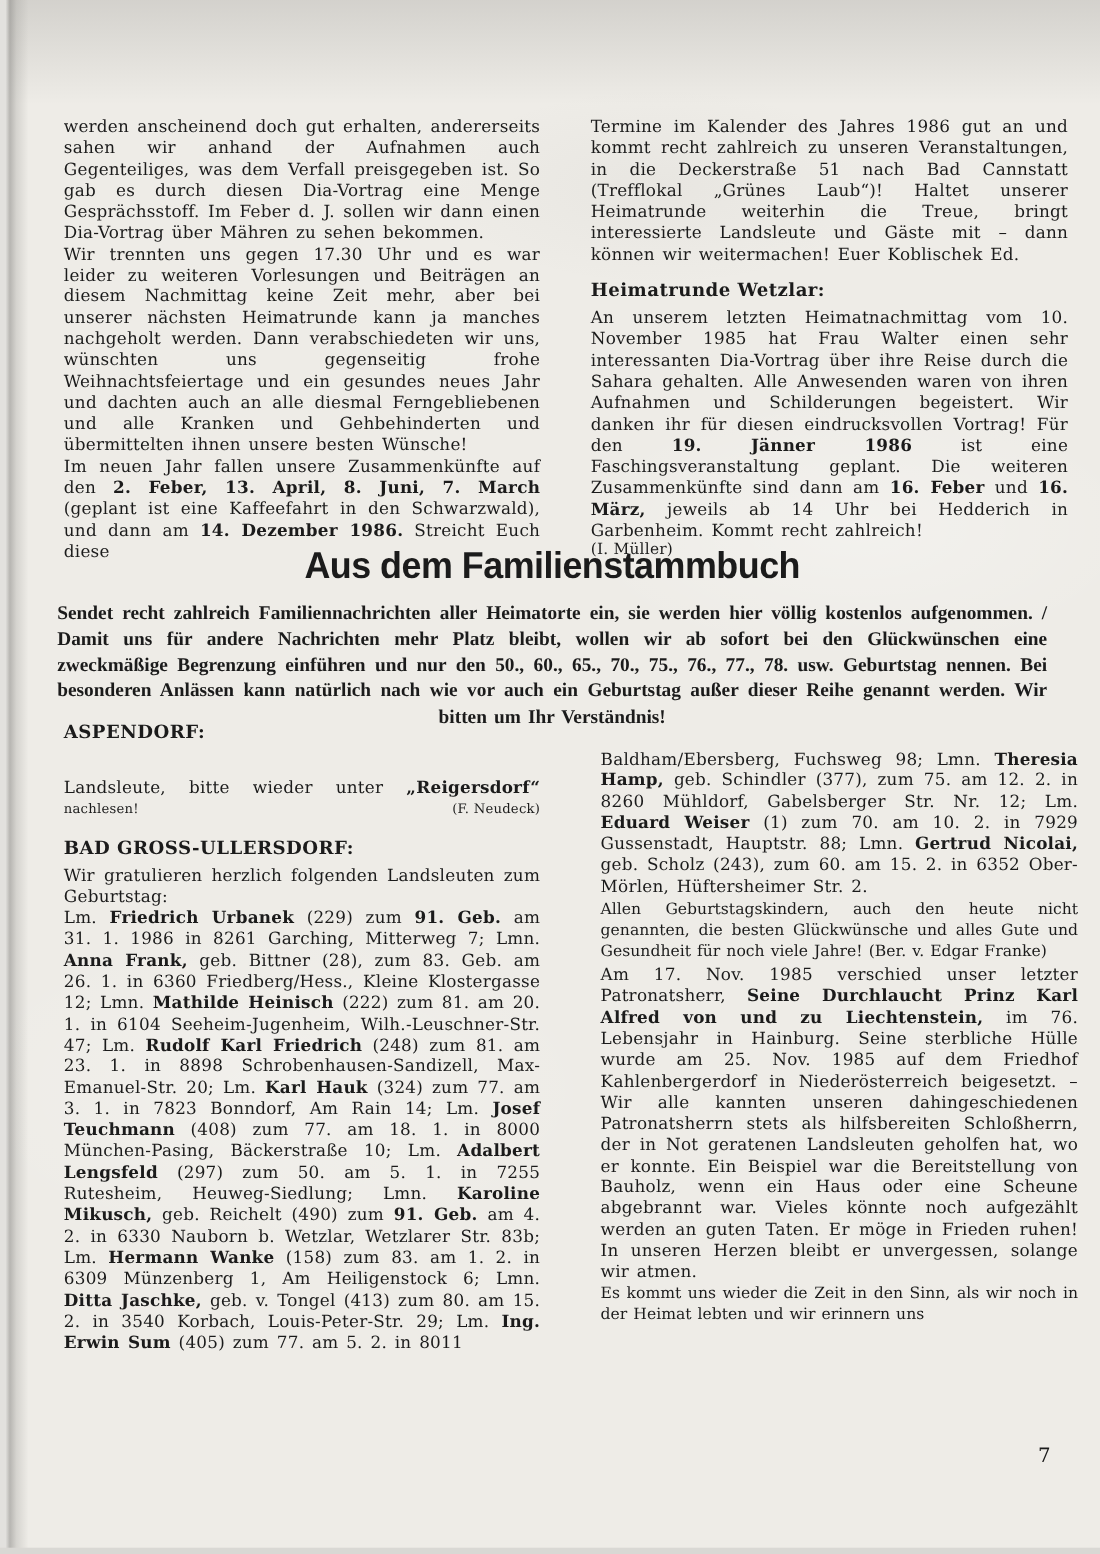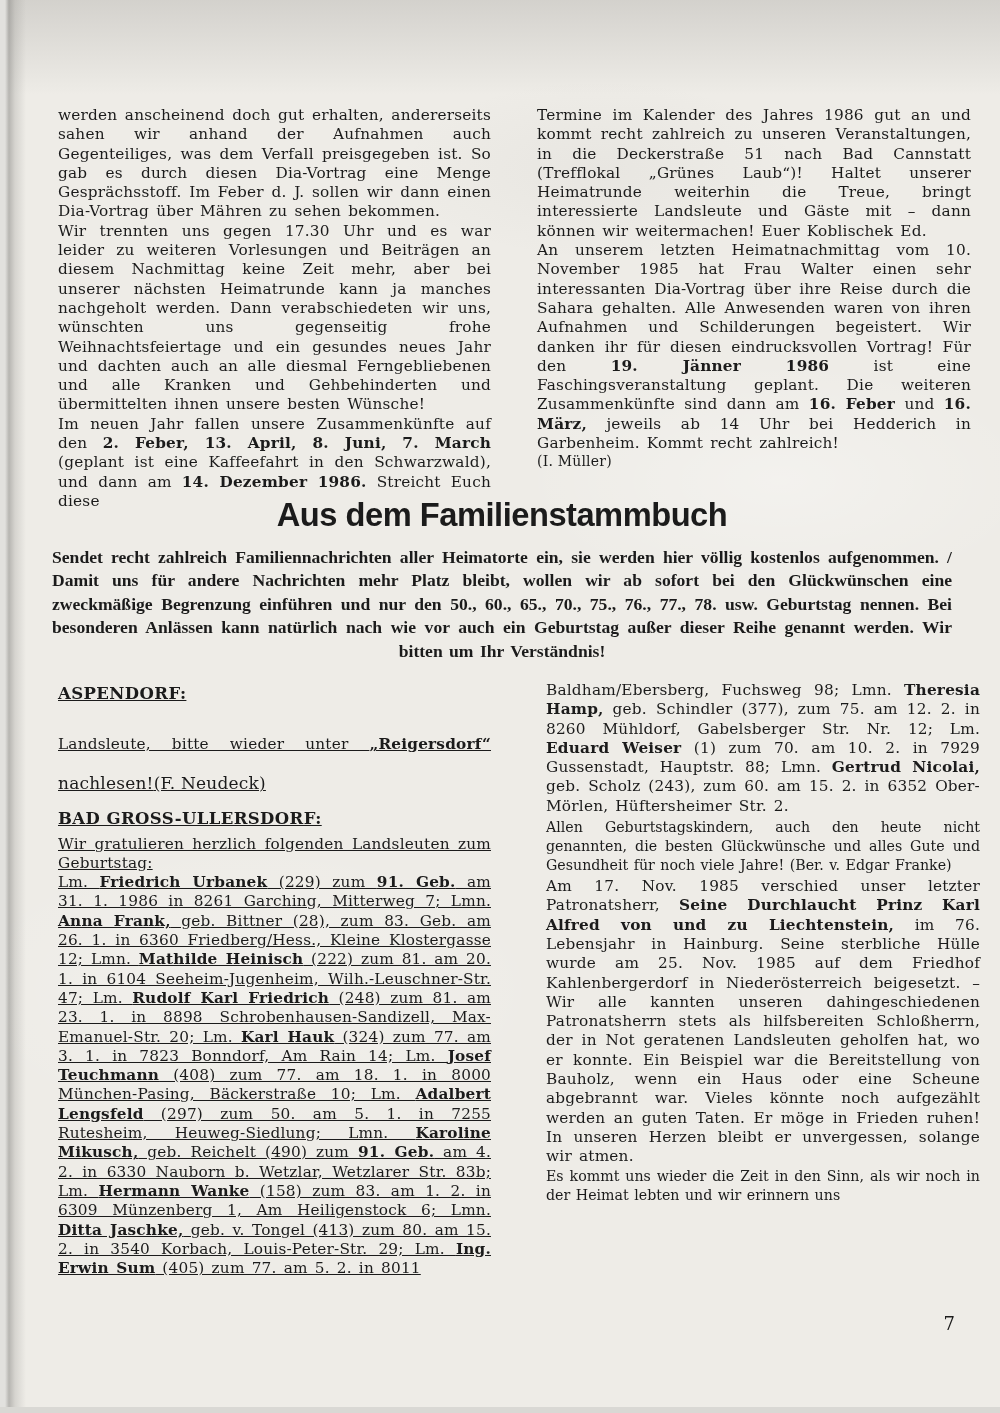--- a/index.html
+++ b/index.html
@@ -19,21 +19,21 @@
   .stain{position:absolute;inset:0;pointer-events:none;
     background:
       radial-gradient(260px 120px at 78% 34%, rgba(255,255,255,.30), rgba(255,255,255,0)),
       radial-gradient(300px 150px at 25% 70%, rgba(255,255,255,.22), rgba(255,255,255,0)),
       radial-gradient(200px 90px at 60% 12%, rgba(120,118,114,.05), rgba(120,118,114,0));}
 
   .col{position:absolute;}
   .top-left{left:58px;top:106px;width:433px;}
   .top-right{left:517px;top:106px;width:434px;margin-left:20px;}
   .band{left:52px;top:495px;width:900px;}
-  .bot-left{left:58px;top:684px;width:433px;text-decoration:underline;}
+  .bot-left{left:58px;top:656px;width:433px;}
   .bot-right{left:546px;top:681px;width:434px;}
 
   p{margin:0;}
   .body{
     font-size:15.3px;line-height:19.3px;text-align:justify;
     letter-spacing:.2px;word-spacing:2px;
     hyphens:auto;-webkit-hyphens:auto;
   }
   .b{font-weight:bold;}
   .sec-heading{
@@ -49,21 +49,21 @@
     font-weight:700;font-size:34px;letter-spacing:-.5px;
     transform:scaleX(.96);transform-origin:50% 50%;
   }
   .intro{
     font-family:Liberation Serif, serif;font-weight:700;
     font-size:17.6px;line-height:23.4px;
     text-align:justify;text-align-last:center;word-spacing:2px;
   }
 
   .line-spread{font-size:15.3px;line-height:19.3px;text-align:justify;text-align-last:justify;letter-spacing:.2px;margin-top:32px;}
-  .line-split{display:flex;font-size:17px;line-height:19.3px;letter-spacing:.2px;margin-top:20px;}
+  .line-split{display:flex;justify-content:space-between;font-size:12px;line-height:19.3px;letter-spacing:.2px;}
 
   .small{
     font-size:14.2px;line-height:19px;text-align:justify;
     letter-spacing:0;word-spacing:1px;
   }
   .gap-s{margin-top:2px;}
   .gap-m{margin-top:15px;}
 
   .page-number{
     position:absolute;left:925px;top:1313px;width:30px;
@@ -80,20 +80,21 @@
   <div class="edge edge-bottom"></div>
 
   <section class="col top-left">
     <p class="body"><span>werden anscheinend doch gut erhalten, andererseits sahen wir anhand der Aufnahmen auch Gegenteiliges, was dem Verfall preisgegeben ist. So gab es durch diesen Dia-Vortrag eine Menge Gesprächsstoff. Im Feber d. J. sollen wir dann einen Dia-Vortrag über Mähren zu sehen bekommen.</span></p>
     <p class="body"><span>Wir trennten uns gegen 17.30 Uhr und es war leider zu weiteren Vorlesungen und Beiträgen an diesem Nachmittag keine Zeit mehr, aber bei unserer nächsten Heimatrunde kann ja manches nachgeholt werden. Dann verabschiedeten wir uns, wünschten uns gegenseitig frohe Weihnachtsfeiertage und ein gesundes neues Jahr und dachten auch an alle diesmal Ferngebliebenen und alle Kranken und Gehbehinderten und übermittelten ihnen unsere besten Wünsche!</span></p>
     <p class="body"><span>Im neuen Jahr fallen unsere Zusammenkünfte auf den </span><span class="b">2. Feber, 13. April, 8. Juni, 7. March</span><span> (geplant ist eine Kaffeefahrt in den Schwarzwald), und dann am </span><span class="b">14. Dezember 1986.</span><span> Streicht Euch diese</span></p>
   </section>
 
   <section class="col top-right">
     <p class="body"><span>Termine im Kalender des Jahres 1986 gut an und kommt recht zahlreich zu unseren Veranstaltungen, in die Deckerstraße 51 nach Bad Cannstatt (Trefflokal „Grünes Laub“)! Haltet unserer Heimatrunde weiterhin die Treue, bringt interessierte Landsleute und Gäste mit – dann können wir weitermachen! Euer Koblischek Ed.</span></p>
+    <h3 class="sec-heading mt">Heimatrunde Wetzlar:</h3>
     <p class="body"><span>An unserem letzten Heimatnachmittag vom 10. November 1985 hat Frau Walter einen sehr interessanten Dia-Vortrag über ihre Reise durch die Sahara gehalten. Alle Anwesenden waren von ihren Aufnahmen und Schilderungen begeistert. Wir danken ihr für diesen eindrucksvollen Vortrag! Für den </span><span class="b">19. Jänner 1986</span><span> ist eine Faschingsveranstaltung geplant. Die weiteren Zusammenkünfte sind dann am </span><span class="b">16. Feber</span><span> und </span><span class="b">16. März,</span><span> jeweils ab 14 Uhr bei Hedderich in Garbenheim. Kommt recht zahlreich!</span></p>
     <p class="sign">(I. Müller)</p>
   </section>
 
   <section class="col band">
     <h1 class="title">Aus dem Familienstammbuch</h1>
     <p class="intro">Sendet recht zahlreich Familiennachrichten aller Heimatorte ein, sie werden hier völlig kostenlos aufgenommen. / Damit uns für andere Nachrichten mehr Platz bleibt, wollen wir ab sofort bei den Glückwünschen eine zweckmäßige Begrenzung einführen und nur den 50., 60., 65., 70., 75., 76., 77., 78. usw. Geburtstag nennen. Bei besonderen Anlässen kann natürlich nach wie vor auch ein Geburtstag außer dieser Reihe genannt werden. Wir bitten um Ihr Verständnis!</p>
   </section>
 
   <section class="col bot-left">

